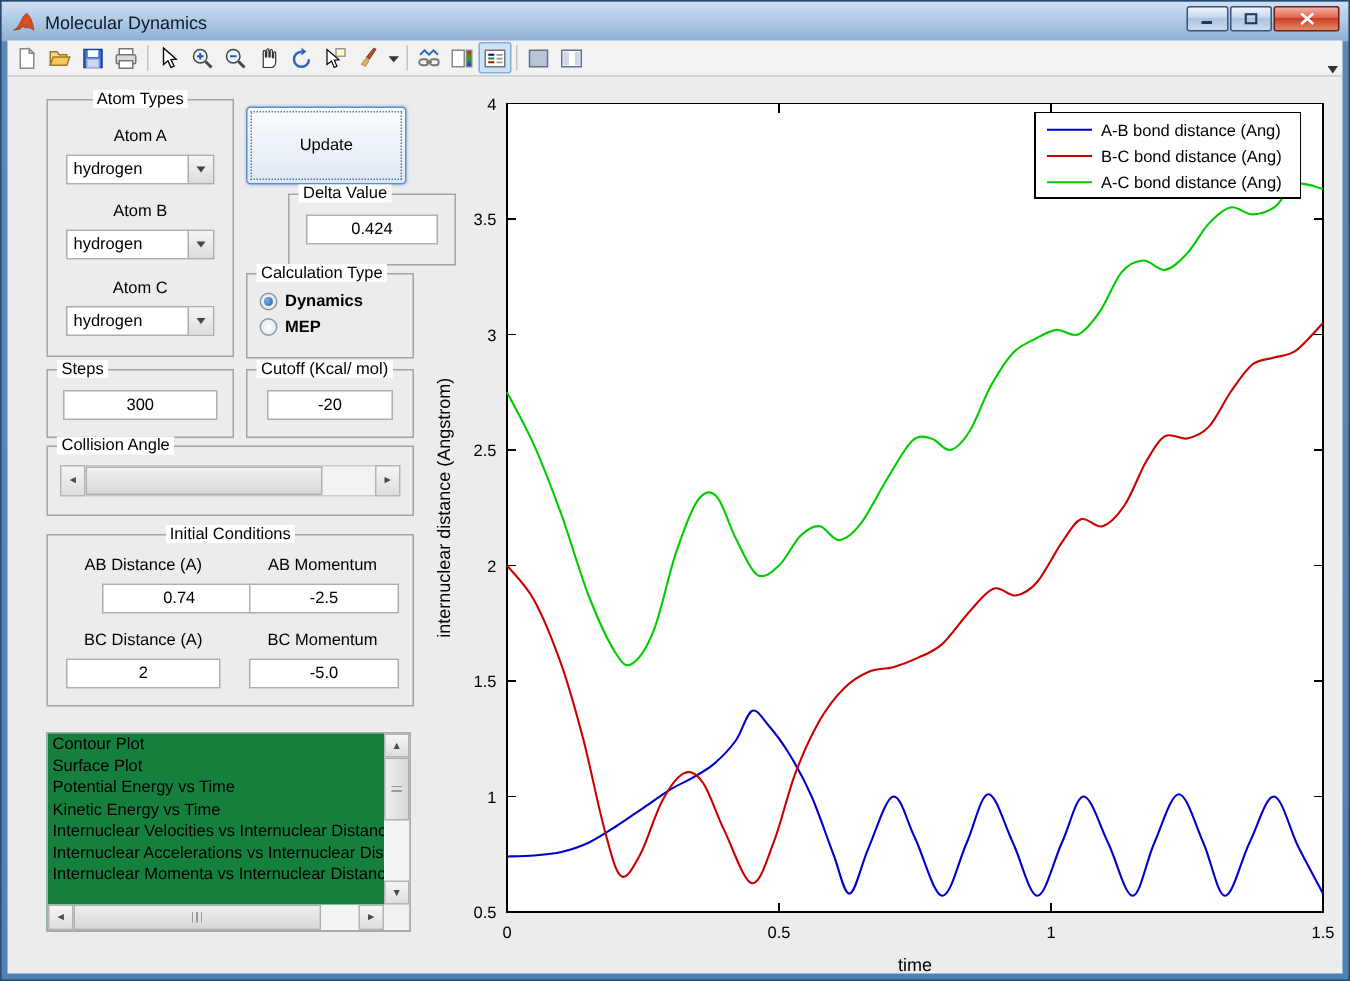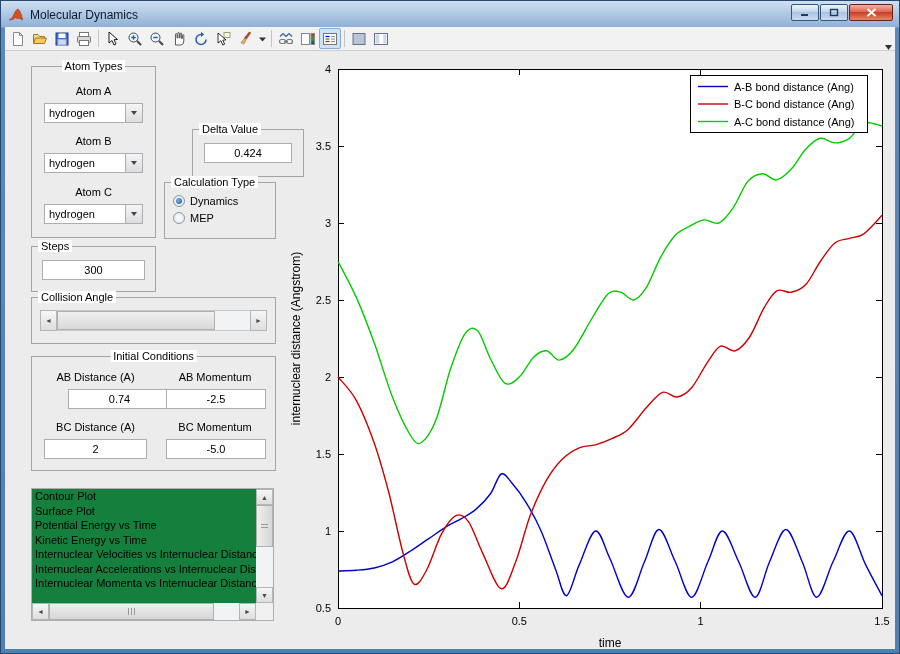--- a/index.html
+++ b/index.html
@@ -44,21 +44,21 @@
   .combo-arr{width:0;height:0;border-left:3.5px solid transparent;border-right:3.5px solid transparent;
     border-top:4px solid #444;}
   .update-btn{position:absolute;box-sizing:border-box;border:1px solid #5e8ec9;border-radius:3px;
     background:linear-gradient(#fdfdfd,#eef3f9 45%,#dde8f4);font-size:11px;
     outline:1px dotted #5a7da6;outline-offset:-4px;box-shadow:0 0 2px #8fb8e8;}
   .radio-row{display:flex;align-items:center;height:17px;margin-left:8px;}
   .radio{width:12px;height:12px;box-sizing:border-box;border:1px solid #8b97a5;border-radius:50%;
     background:radial-gradient(#ffffff,#dde3e9);margin-right:5px;position:relative;}
   .radio.checked::after{content:'';position:absolute;left:2px;top:2px;width:6px;height:6px;border-radius:50%;
     background:radial-gradient(circle at 35% 35%,#7ab2e8,#20589e);}
-  .radio-row .lbl2{font-size:11px;}
+  .radio-row .lbl2{font-size:11px;font-weight:bold;}
   
   .slider{position:absolute;display:flex;height:21px;}
   .sc-btn{width:17px;height:100%;box-sizing:border-box;border:1px solid #b5b5b5;
     background:linear-gradient(#f6f6f6,#dddddd);display:flex;align-items:center;justify-content:center;
     font-size:7px;color:#4a4a4a;}
   .sl-track{flex:1;position:relative;background:#f2f3f5;border-top:1px solid #c9c9c9;border-bottom:1px solid #c9c9c9;}
   .sl-thumb{position:absolute;left:0;top:0;bottom:0;width:82%;box-sizing:border-box;
     background:linear-gradient(#f0f0f0,#d8d8d8);border:1px solid #b0b0b0;}
   .listbox{position:absolute;box-sizing:border-box;border:1px solid #abadb3;background:#15803d;}
   .lb-viewport{position:absolute;left:0;top:0;right:17px;bottom:17px;overflow:hidden;}
@@ -263,20 +263,21 @@
       </div>
       <span class="lbl cent" style="left:0;width:100%;top:119px;">Atom C</span>
       <div class="combo" style="left:12px;top:137px;width:99px;">
         <span class="combo-text">hydrogen</span>
         <span class="combo-btn">
             <span class="combo-arr"></span>
           </span>
       </div>
     </div>
 
+    <button class="update-btn" style="left:159px;top:20px;width:107px;height:52px;">Update</button>
 
     <div class="panel" style="left:159px;top:78px;width:110px;height:46px;margin-left:28px;">
       <span class="ptitle">Delta Value</span>
       <input class="field" style="left: 11px; top: 13px; width: 88px;" value="0.424">
     </div>
 
     <div class="panel" style="left:159px;top:131px;width:110px;height:55px;">
       <span class="ptitle">Calculation Type</span>
       <div id="calc-options" style="position:absolute;left:0;top:9px;right:0;">
           <div class="radio-row">
@@ -288,20 +289,24 @@
             <span class="lbl2">MEP</span>
           </div>
         </div>
     </div>
 
     <div class="panel" style="left:26px;top:195px;width:123px;height:44px;">
       <span class="ptitle">Steps</span>
       <input class="field" style="left: 10px; top: 13px; width: 103px;" value="300">
     </div>
 
+    <div class="panel" style="left:159px;top:195px;width:110px;height:44px;">
+      <span class="ptitle">Cutoff (Kcal/ mol)</span>
+      <input class="field" style="left: 13px; top: 13px; width: 84px;" value="-20">
+    </div>
 
     <div class="panel" style="left:26px;top:246px;width:243px;height:45px;">
       <span class="ptitle">Collision Angle</span>
       <div class="slider" style="left:8px;top:12px;width:227px;">
         <span class="sc-btn">◄</span>
         <span class="sl-track">
           <span class="sl-thumb"></span>
         </span>
         <span class="sc-btn">►</span>
       </div>

